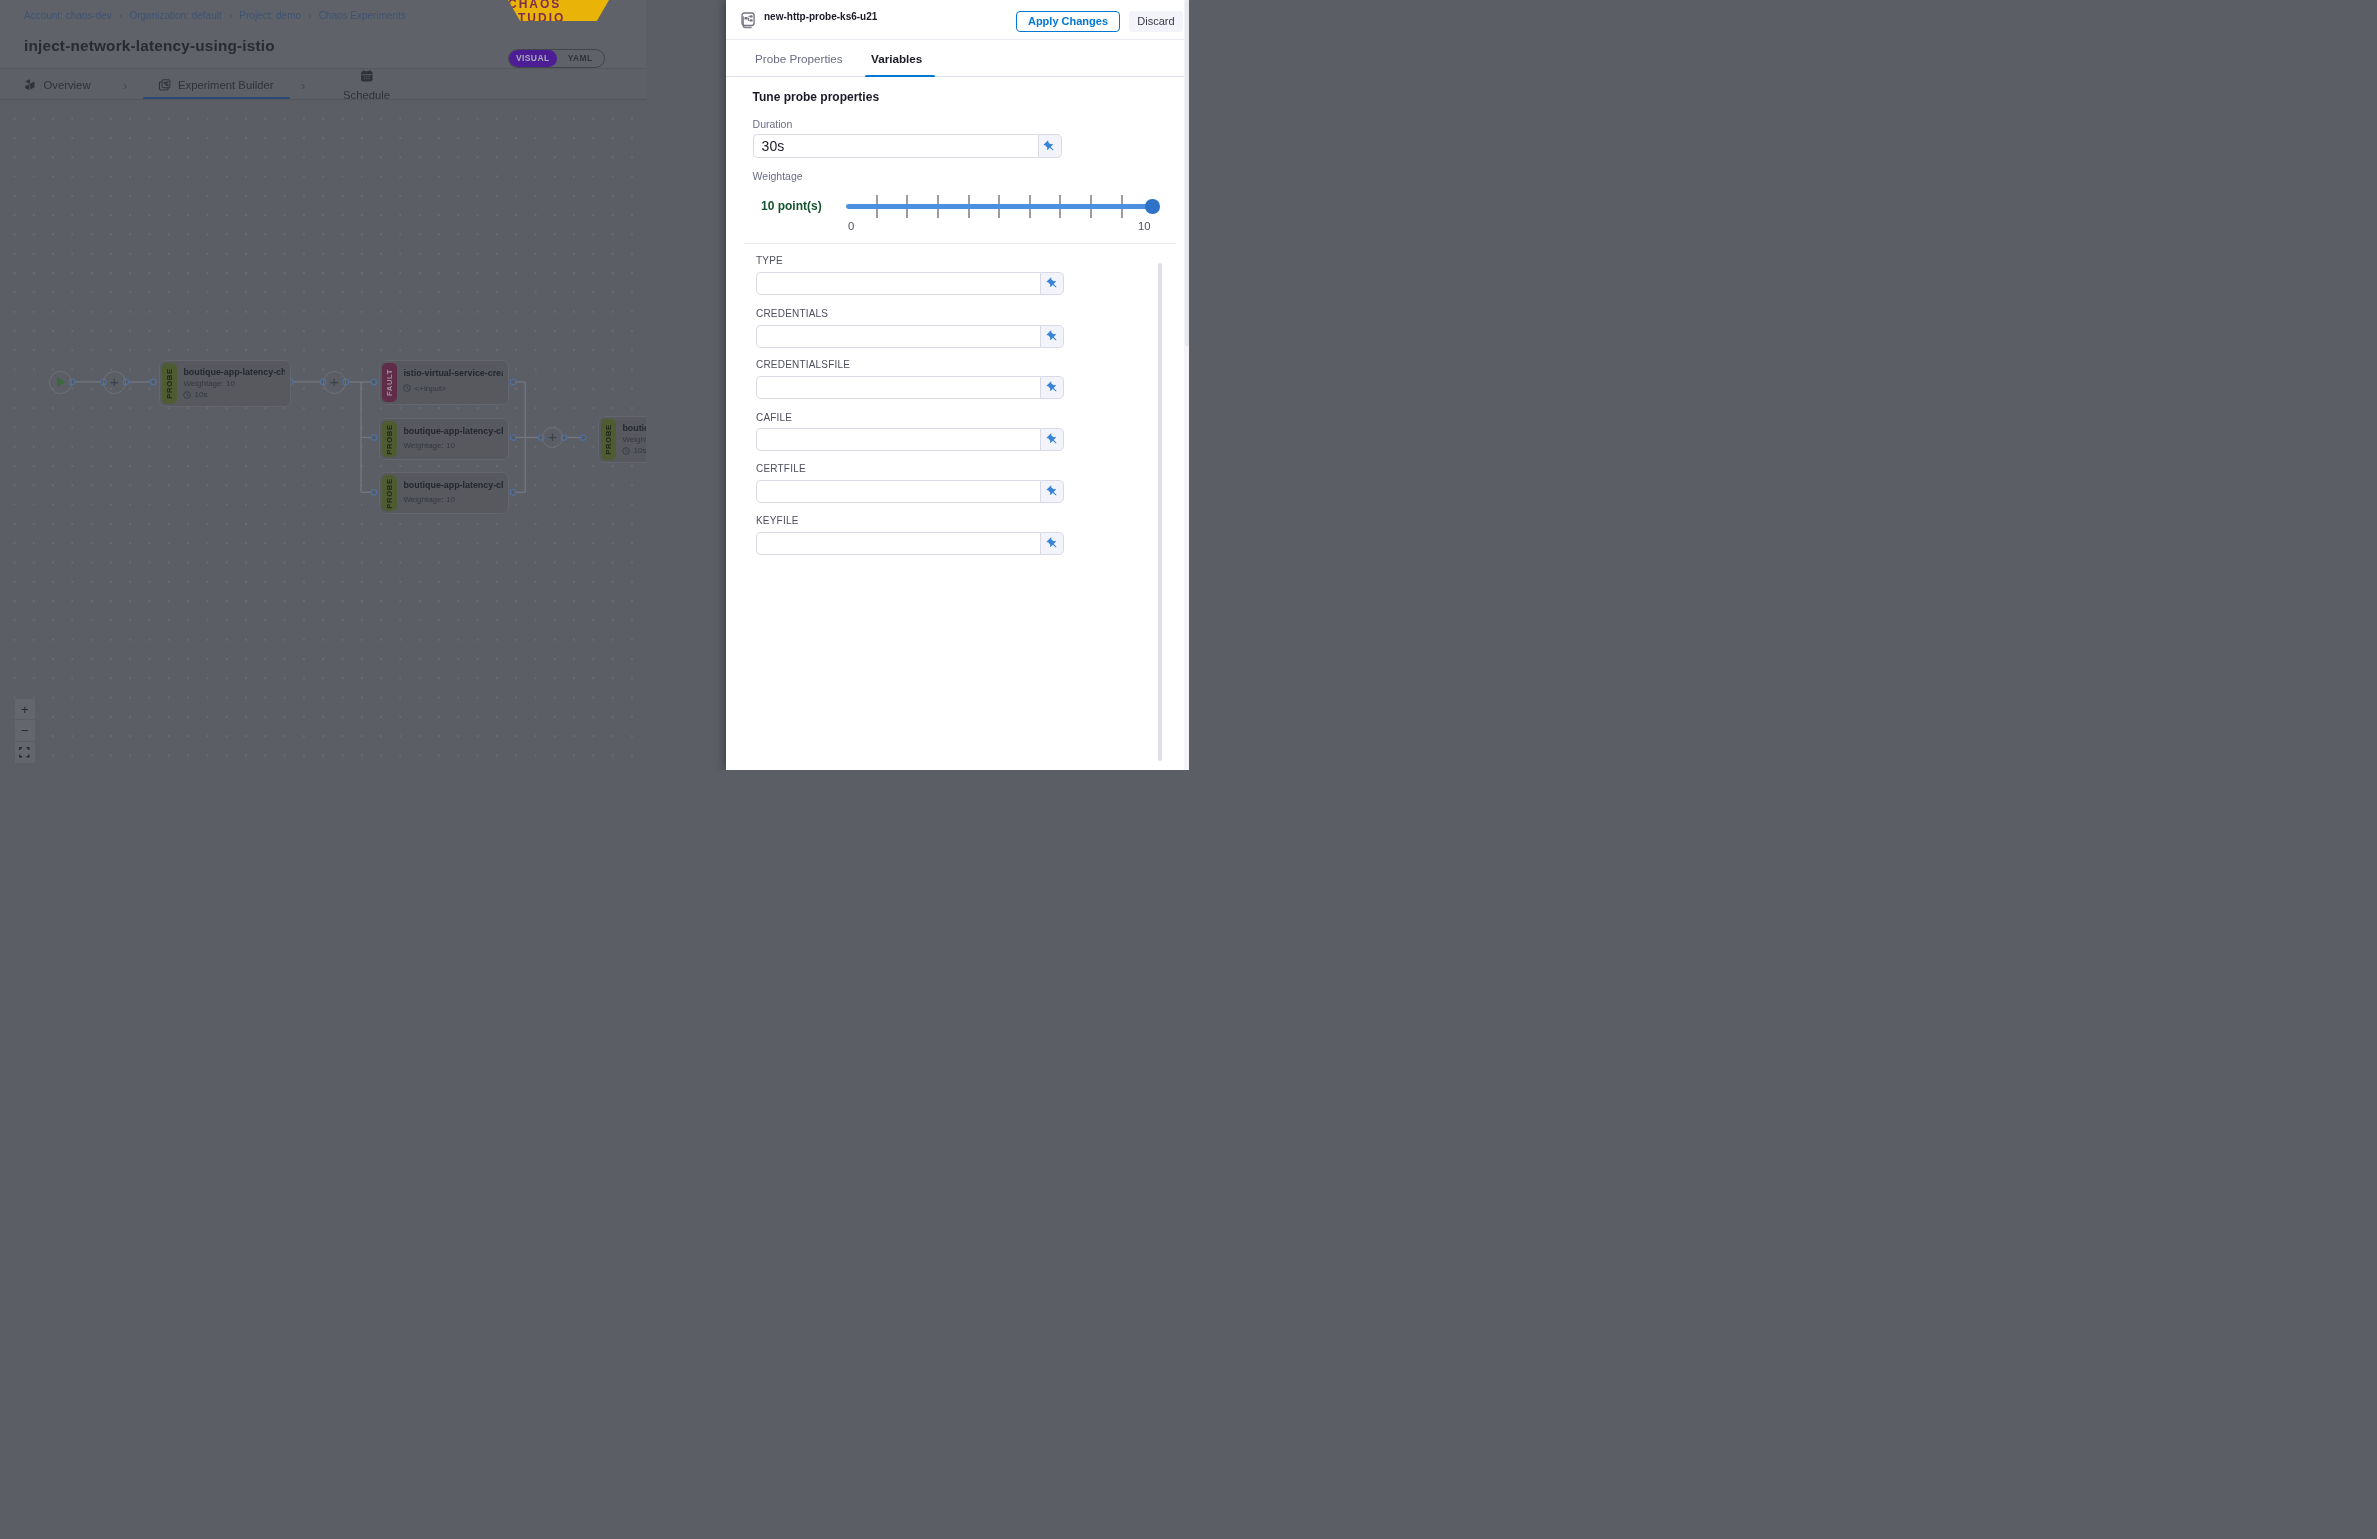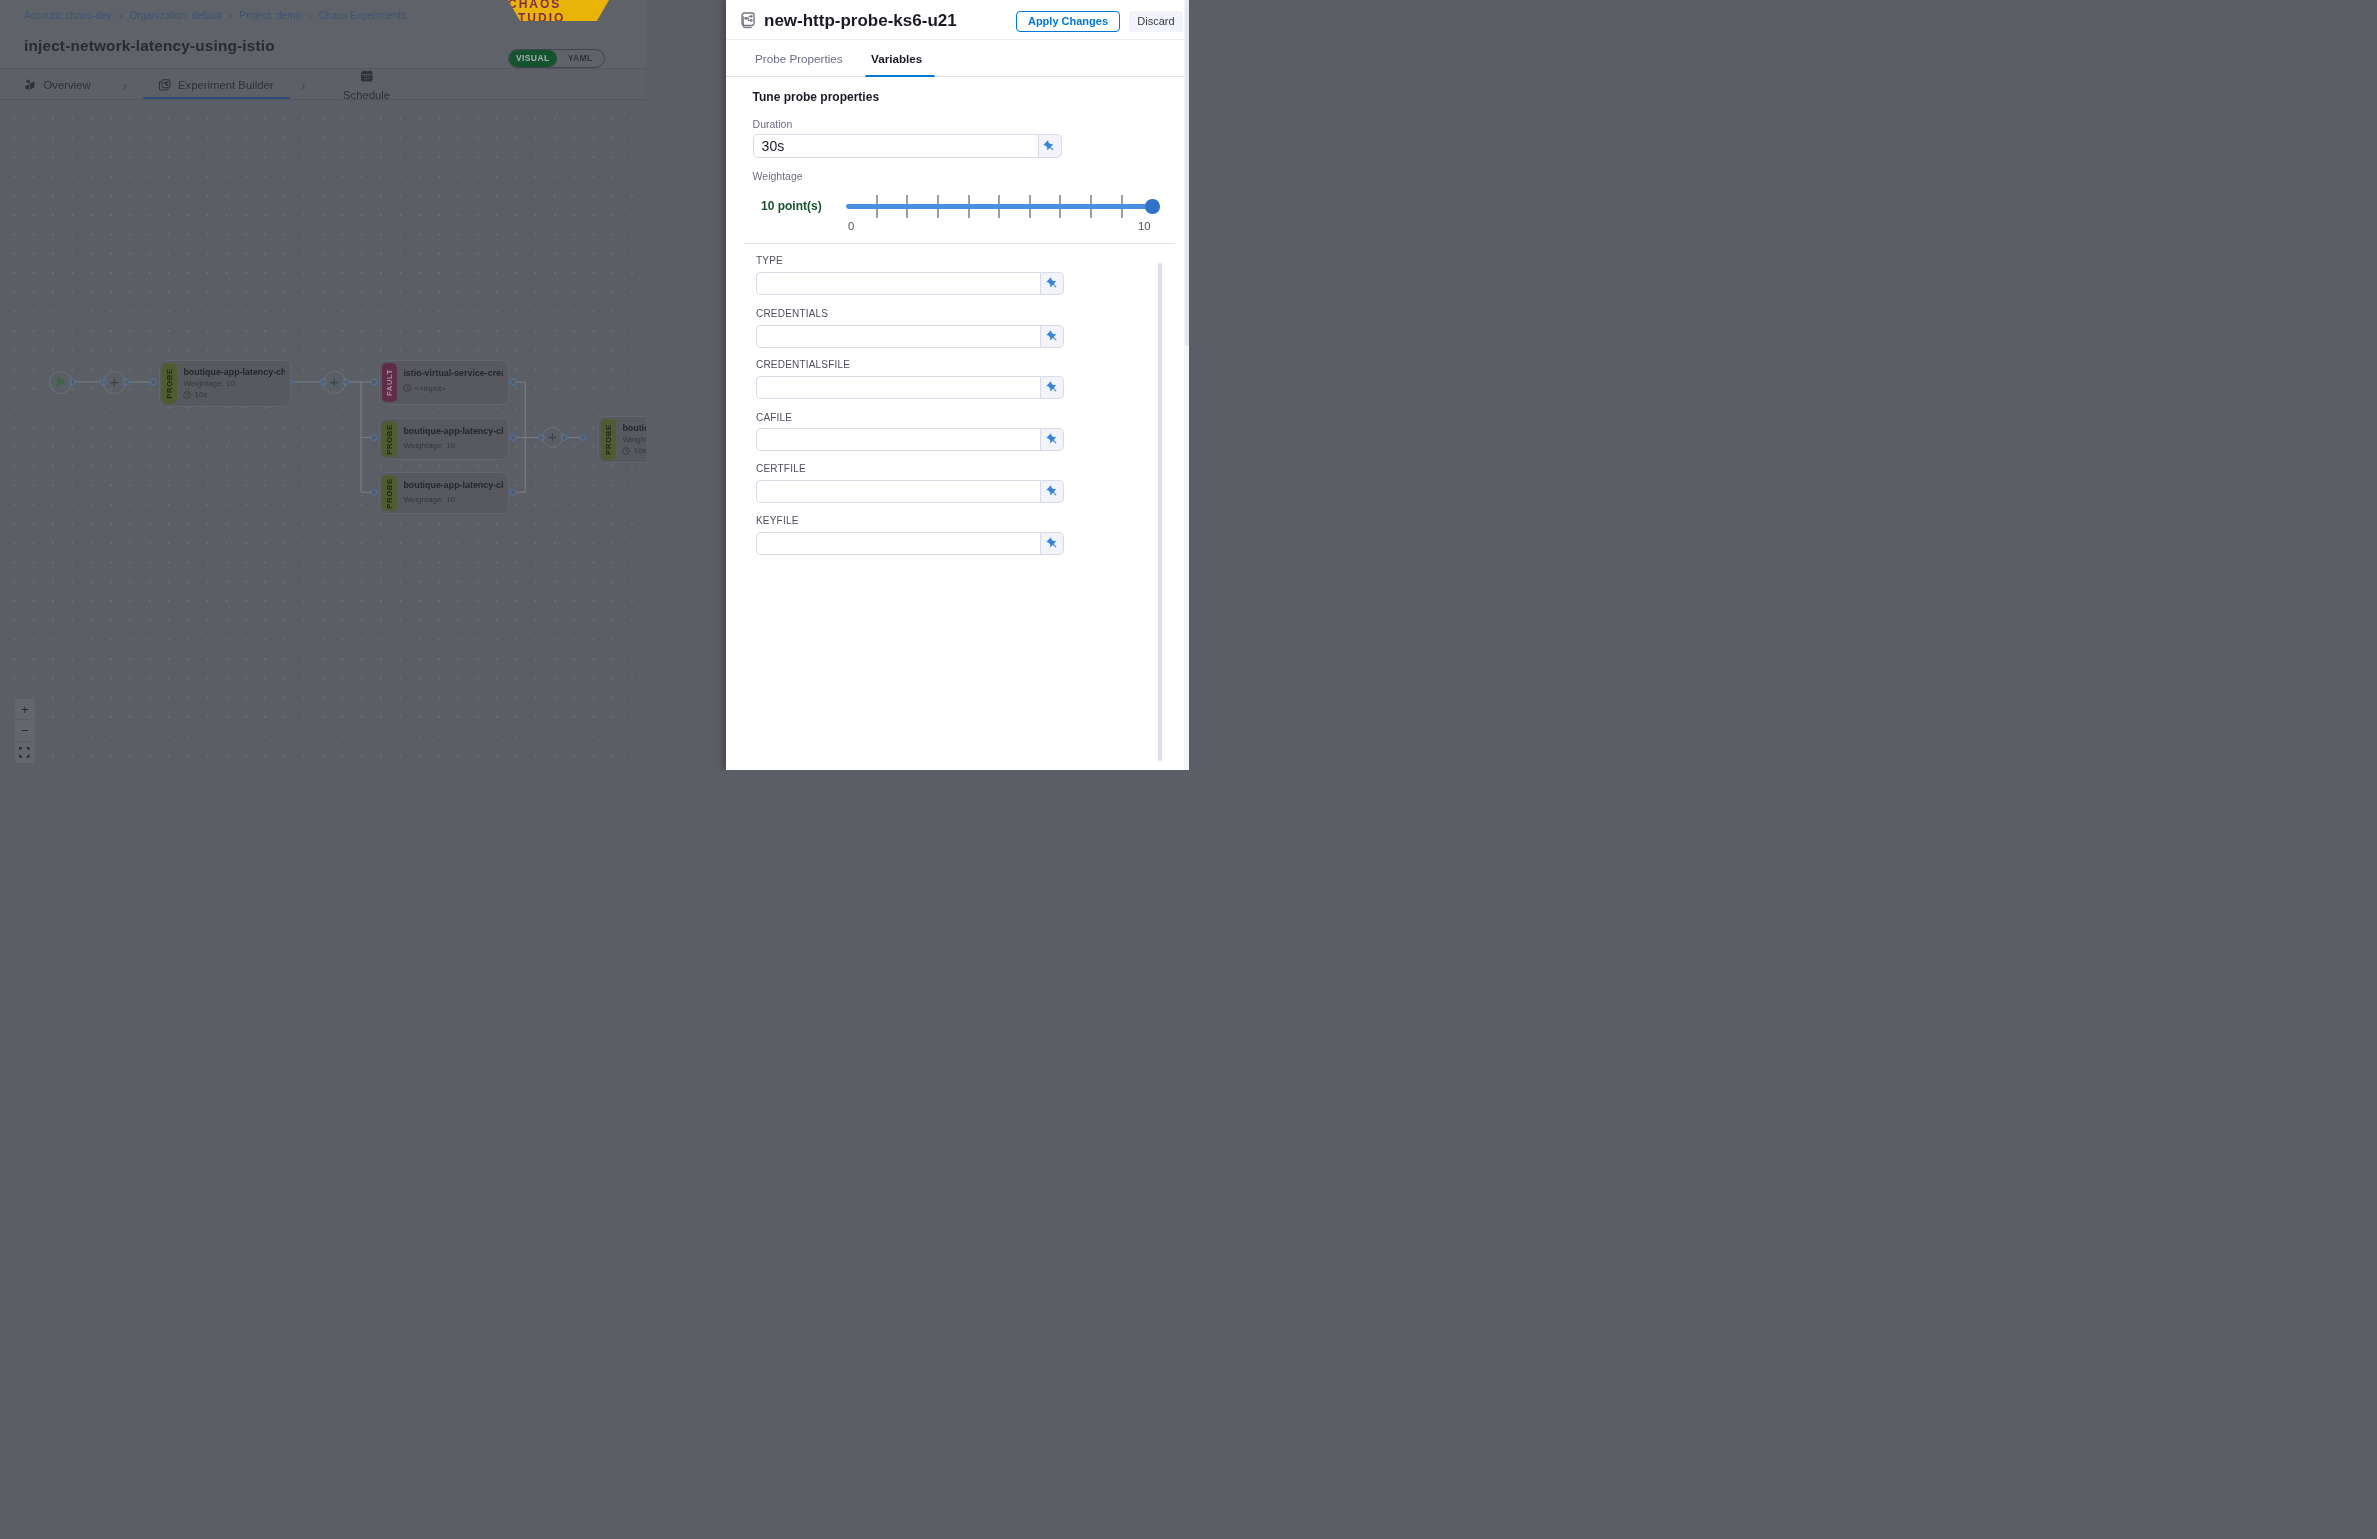--- a/index.html
+++ b/index.html
@@ -14,21 +14,21 @@
   .breadcrumb { position:absolute; left:24px; top:9.7px; font-size:10px; color:#3e5374; display:flex; gap:7.2px; align-items:center; white-space:nowrap; }
   .breadcrumb .sep { color:#4a4e55; font-size:9.7px; }
   .page-title { position:absolute; left:24px; top:37px; font-size:15.3px; font-weight:bold; color:#282b32; letter-spacing:0.2px; }
 
   .studio-badge { position:absolute; left:508px; top:0; width:101px; height:21px; background:#eab308;
     clip-path:polygon(0 0,100% 0,88% 100%,12% 100%); display:flex; align-items:center; justify-content:center;
     font-size:12px; font-weight:bold; letter-spacing:2px; color:#7d2d50; }
 
   .view-toggle { position:absolute; left:508px; top:49px; height:18.5px; width:97px; border:0.8px solid #41454d; border-radius:9.7px; display:flex; overflow:hidden; }
   .view-toggle .seg { flex:1; display:flex; align-items:center; justify-content:center; font-size:8.5px; font-weight:bold; letter-spacing:0.4px; color:#2f323a; }
-  .view-toggle .seg.sel { background:#14532d; color:#a9aeb6; border-radius:9.7px; }
+  .view-toggle .seg.sel { background:#4c1d95; color:#a9aeb6; border-radius:9.7px; }
 
   .tab-bar { position:absolute; left:0; top:68px; width:726px; height:32px; background:#5d6066; border-top:0.8px solid #55585e; border-bottom:0.8px solid #53565c; }
   .nav-tab { position:absolute; top:0; height:32px; display:flex; align-items:center; gap:6.4px; font-size:11.3px; color:#2f323a; }
   .nav-sep { position:absolute; top:0; height:32px; display:flex; align-items:center; font-size:13px; color:#42464e; }
   .tab-underline { position:absolute; left:143px; top:97px; width:147px; height:2.4px; background:#2b4a78; border-radius:1.6px; }
   .ticon { width:13.7px; height:13.7px; flex:0 0 auto; }
   .ticon svg { width:100%; height:100%; display:block; }
 
   .canvas { position:absolute; left:0; top:101px; width:726px; height:669px; background:#5b5e64;
     background-image:radial-gradient(#686c72 0.8px, transparent 1px); background-size:19.3px 19.3px; background-position:4.8px 8px; }
@@ -56,21 +56,21 @@
   .zoom-btn svg { width:10.5px; height:10.5px; }
 
   .close-btn { position:absolute; left:692px; top:0; width:34px; height:23.4px; background:#0278d5; border-radius:4.8px 0 0 4.8px; display:flex; align-items:center; justify-content:center; color:#fff; font-size:11.3px; font-weight:bold; cursor:pointer; }
 
   
   #drawer { position:absolute; left:726px; top:0; width:463px; height:770px; background:#ffffff; box-shadow:-2.4px 0 8px rgba(10,12,18,.35); }
 
   .dr-head { position:absolute; left:0; top:0; width:463px; height:40px; border-bottom:0.8px solid #ececf2; }
   .dr-icon { position:absolute; left:12px; top:10.5px; width:19.3px; height:19.3px; }
   .dr-icon svg { width:100%; height:100%; }
-  .dr-title { position:absolute; left:38px; top:11.3px; font-size:17px; font-weight:bold; color:#1b1b28; }
+  .dr-title { position:absolute; left:38px; top:11.3px; font-size:10px; font-weight:bold; color:#1b1b28; }
   .btn-apply { position:absolute; left:290px; top:10.5px; width:104px; height:21px; border:0.8px solid #0278d5; border-radius:4px; background:#fff;
     color:#0278d5; font-size:11px; font-weight:bold; display:flex; align-items:center; justify-content:center; cursor:pointer; }
   .btn-discard { position:absolute; left:403px; top:10.5px; width:54px; height:21px; border:none; border-radius:3.2px; background:#f3f3fa;
     color:#383946; font-size:11px; display:flex; align-items:center; justify-content:center; cursor:pointer; }
 
   .dr-tabs { position:absolute; left:0; top:40px; width:463px; height:37px; border-bottom:0.8px solid #dfe0e8; }
   .dr-tab { position:absolute; top:0; height:37px; display:flex; align-items:center; font-size:11.7px; color:#6b6d85; cursor:pointer; }
   .dr-tab.active { color:#1b1b28; font-weight:bold; }
   .dr-underline { position:absolute; left:139px; top:35px; width:70px; height:2.4px; background:#0278d5; border-radius:1.6px 1.6px 0 0; }
 

